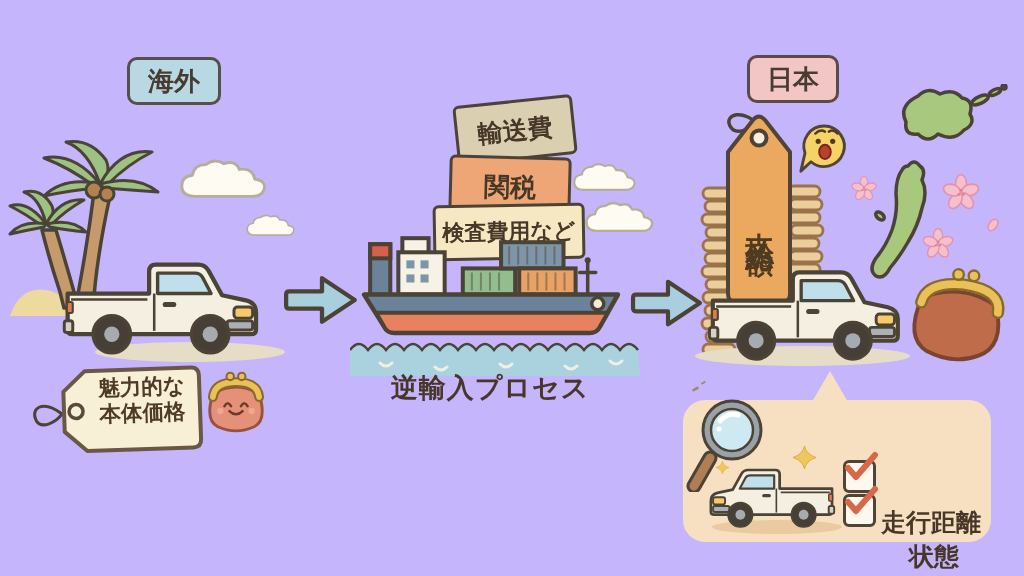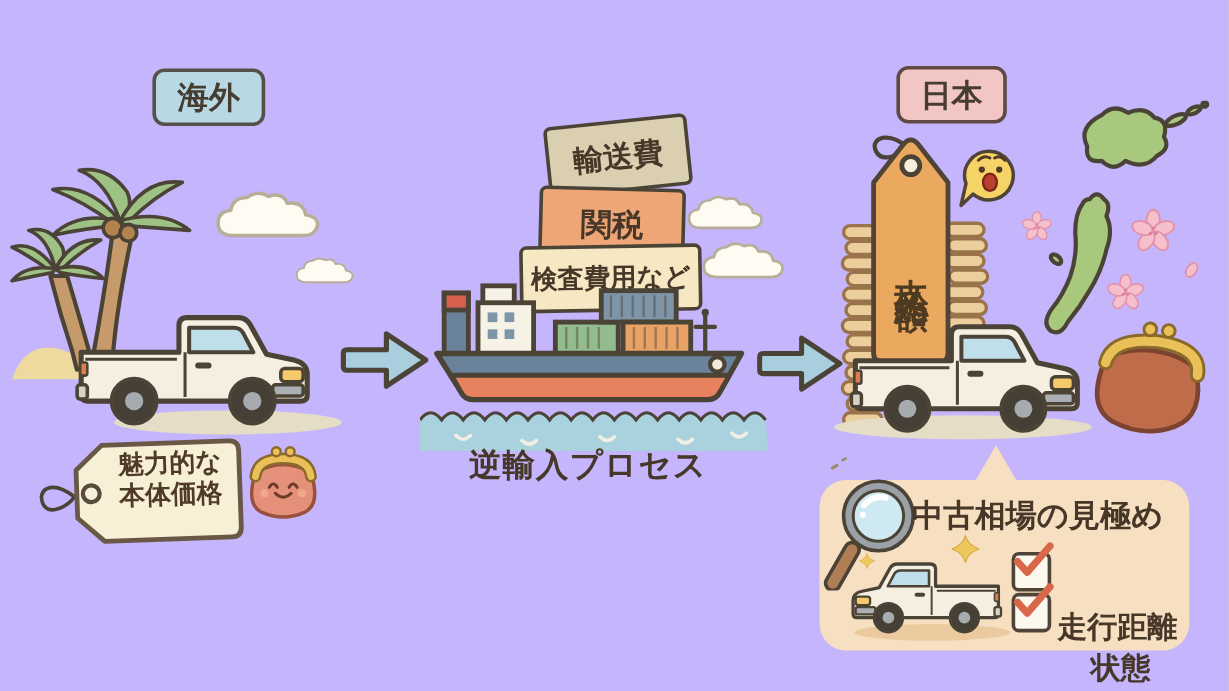--- a/index.html
+++ b/index.html
@@ -298,21 +298,20 @@
   <div class="abs pointer"></div>
   <div class="abs callout"></div>
   <svg class="abs magnifier" viewBox="0 0 86 94">
     <path d="M24 60 L8 88" stroke="#4c4337" stroke-width="15" stroke-linecap="round"></path>
     <path d="M24 60 L8 88" stroke="#b07e55" stroke-width="9" stroke-linecap="round"></path>
     <circle cx="46" cy="32" r="29" fill="#9aa2a8" stroke="#4c4337" stroke-width="3"></circle>
     <circle cx="46" cy="32" r="21" fill="#cfe9f2" stroke="#4c4337" stroke-width="2.5"></circle>
     <path d="M34 23 Q42 14 52 17" fill="none" stroke="#ffffff" stroke-width="5" stroke-linecap="round"></path>
     <circle cx="33" cy="31" r="2.5" fill="#ffffff"></circle>
   </svg>
-  <div class="abs callout-title">中古相場の見極め</div>
   <div class="abs shadow-mini"></div>
   <svg class="abs truck-small" viewBox="0 0 240 132">
     <use href="#truck-shape" transform="translate(240 0) scale(-1 1)"></use>
   </svg>
   <svg class="abs sp1" viewBox="0 0 24 24">
       <use href="#sparkle-shape"></use>
     </svg>
   <svg class="abs sp2" viewBox="0 0 24 24">
       <use href="#sparkle-shape"></use>
     </svg>

